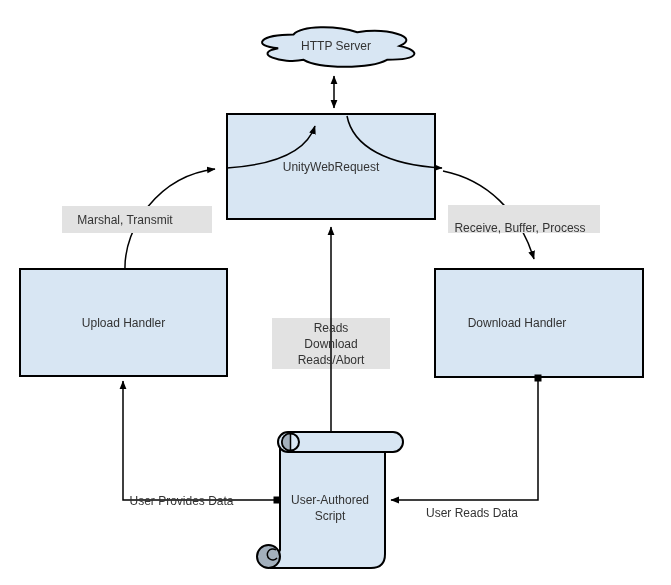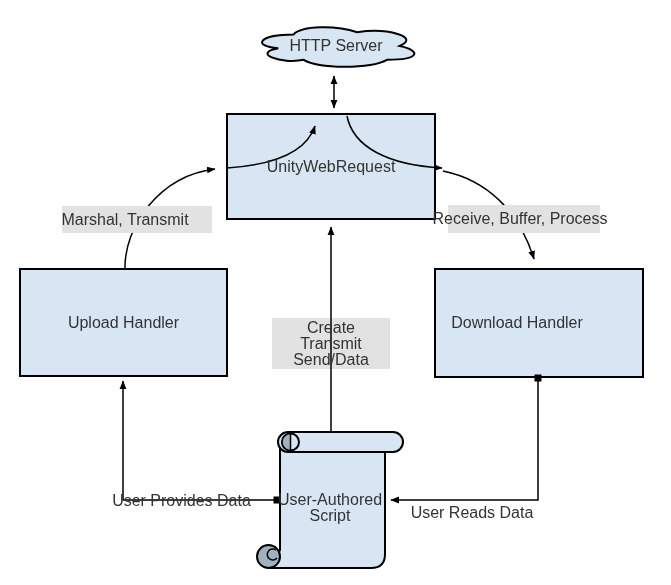--- a/index.html
+++ b/index.html
@@ -18,21 +18,21 @@
   .canvas svg{position:absolute;left:0;top:0;}
   .node{fill:var(--node-fill);stroke:var(--node-stroke);stroke-width:2;}
   .edge{fill:none;stroke:var(--node-stroke);stroke-width:1.5;}
   .graybox{fill:var(--label-bg);stroke:none;}
   .curl{fill:var(--curl-shade);stroke:var(--node-stroke);stroke-width:2;}
   .curl-light{fill:var(--node-fill);stroke:var(--node-stroke);stroke-width:2;}
   .sq{fill:var(--node-stroke);}
   .lbl{
     position:absolute;display:flex;align-items:center;justify-content:center;
     flex-direction:column;color:var(--text-color);
-    font-size:16px;line-height:16px;white-space:nowrap;
+    font-size:12px;line-height:16px;white-space:nowrap;
   }
 </style>
 </head>
 <body>
 
 <div class="canvas">
 
   <svg width="671" height="585" viewBox="0 0 671 585">
     <defs>
       <marker id="arrow" markerUnits="userSpaceOnUse" markerWidth="10" markerHeight="10" refX="8" refY="4" orient="auto">
@@ -87,26 +87,26 @@
   <div class="lbl" style="left:251px;top:24px;width:170px;height:44px">HTTP Server</div>
 
   <div class="lbl" style="left:227px;top:114px;width:208px;height:105px">UnityWebRequest</div>
 
   <div class="lbl" style="left:20px;top:269px;width:207px;height:107px">Upload Handler</div>
 
   <div class="lbl" style="left:435px;top:269px;width:164px;height:108px">Download Handler</div>
 
   <div class="lbl" style="left:62px;top:206px;width:126px;height:27px">Marshal, Transmit</div>
 
-  <div class="lbl" style="left:448px;top:205px;width:144px;height:28px">Receive, Buffer, Process</div>
+  <div class="lbl" style="left:448px;top:214px;width:144px;height:28px">Receive, Buffer, Process</div>
 
   <div class="lbl" style="left:272px;top:318px;width:118px;height:51px">
-    <div>Create</div>
-    <div>Transmit</div>
-    <div>Send/Data</div>
+    <div>Reads</div>
+    <div>Download</div>
+    <div>Reads/Abort</div>
   </div>
 
   <div class="lbl" style="left:280px;top:452px;width:100px;height:112px">
     <div>User-Authored</div>
     <div>Script</div>
   </div>
 
   <div class="lbl" style="left:123px;top:492px;width:117px;height:17px">User Provides Data</div>
 
   <div class="lbl" style="left:398px;top:504px;width:148px;height:17px">User Reads Data</div>

